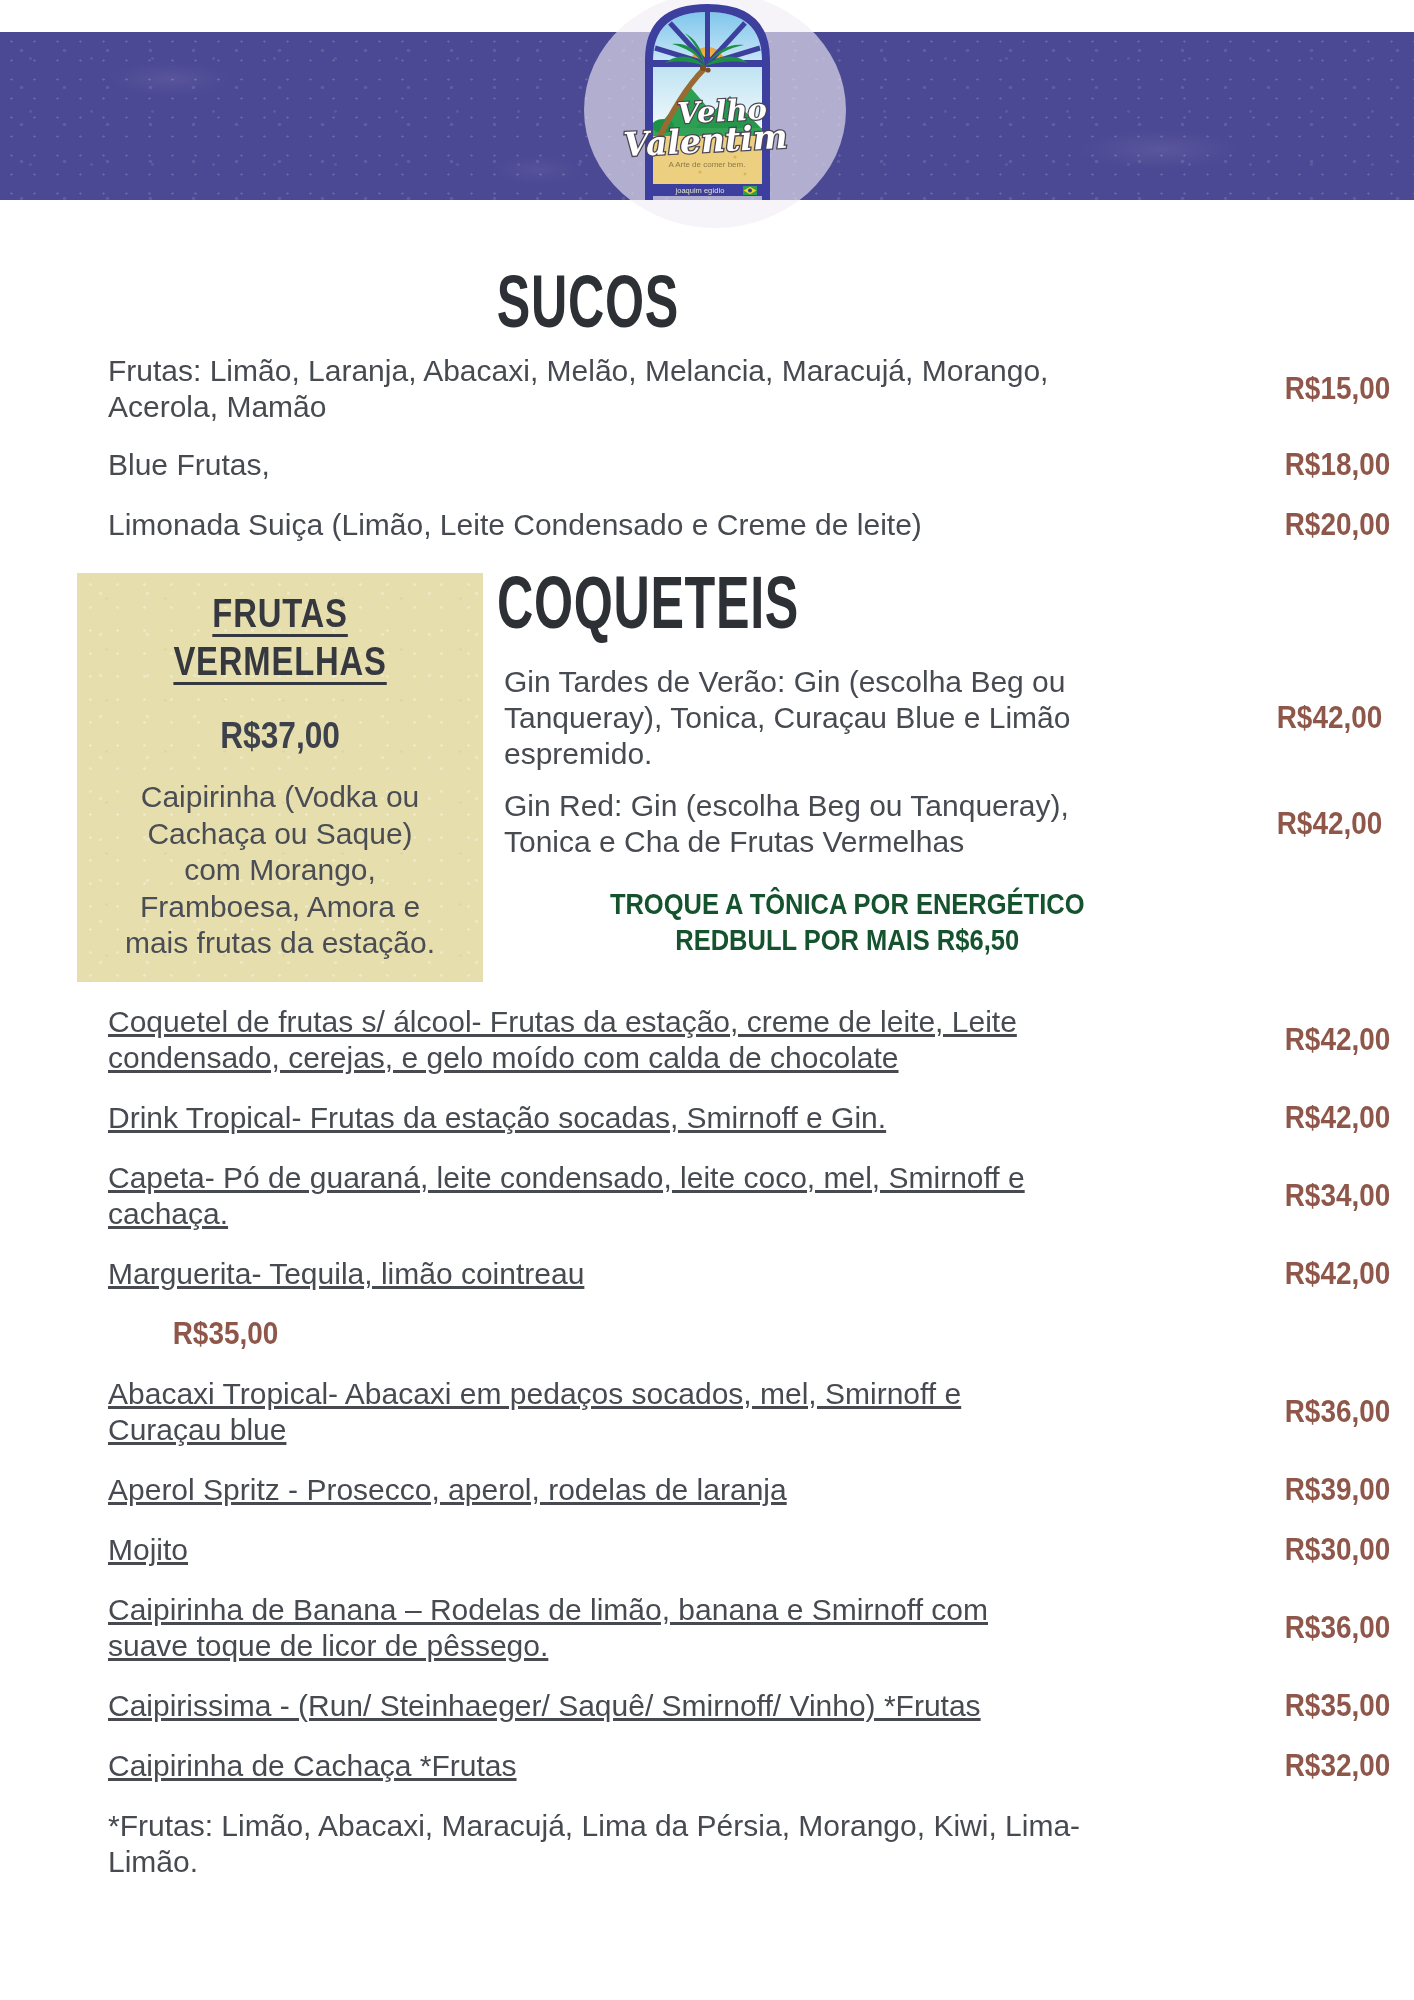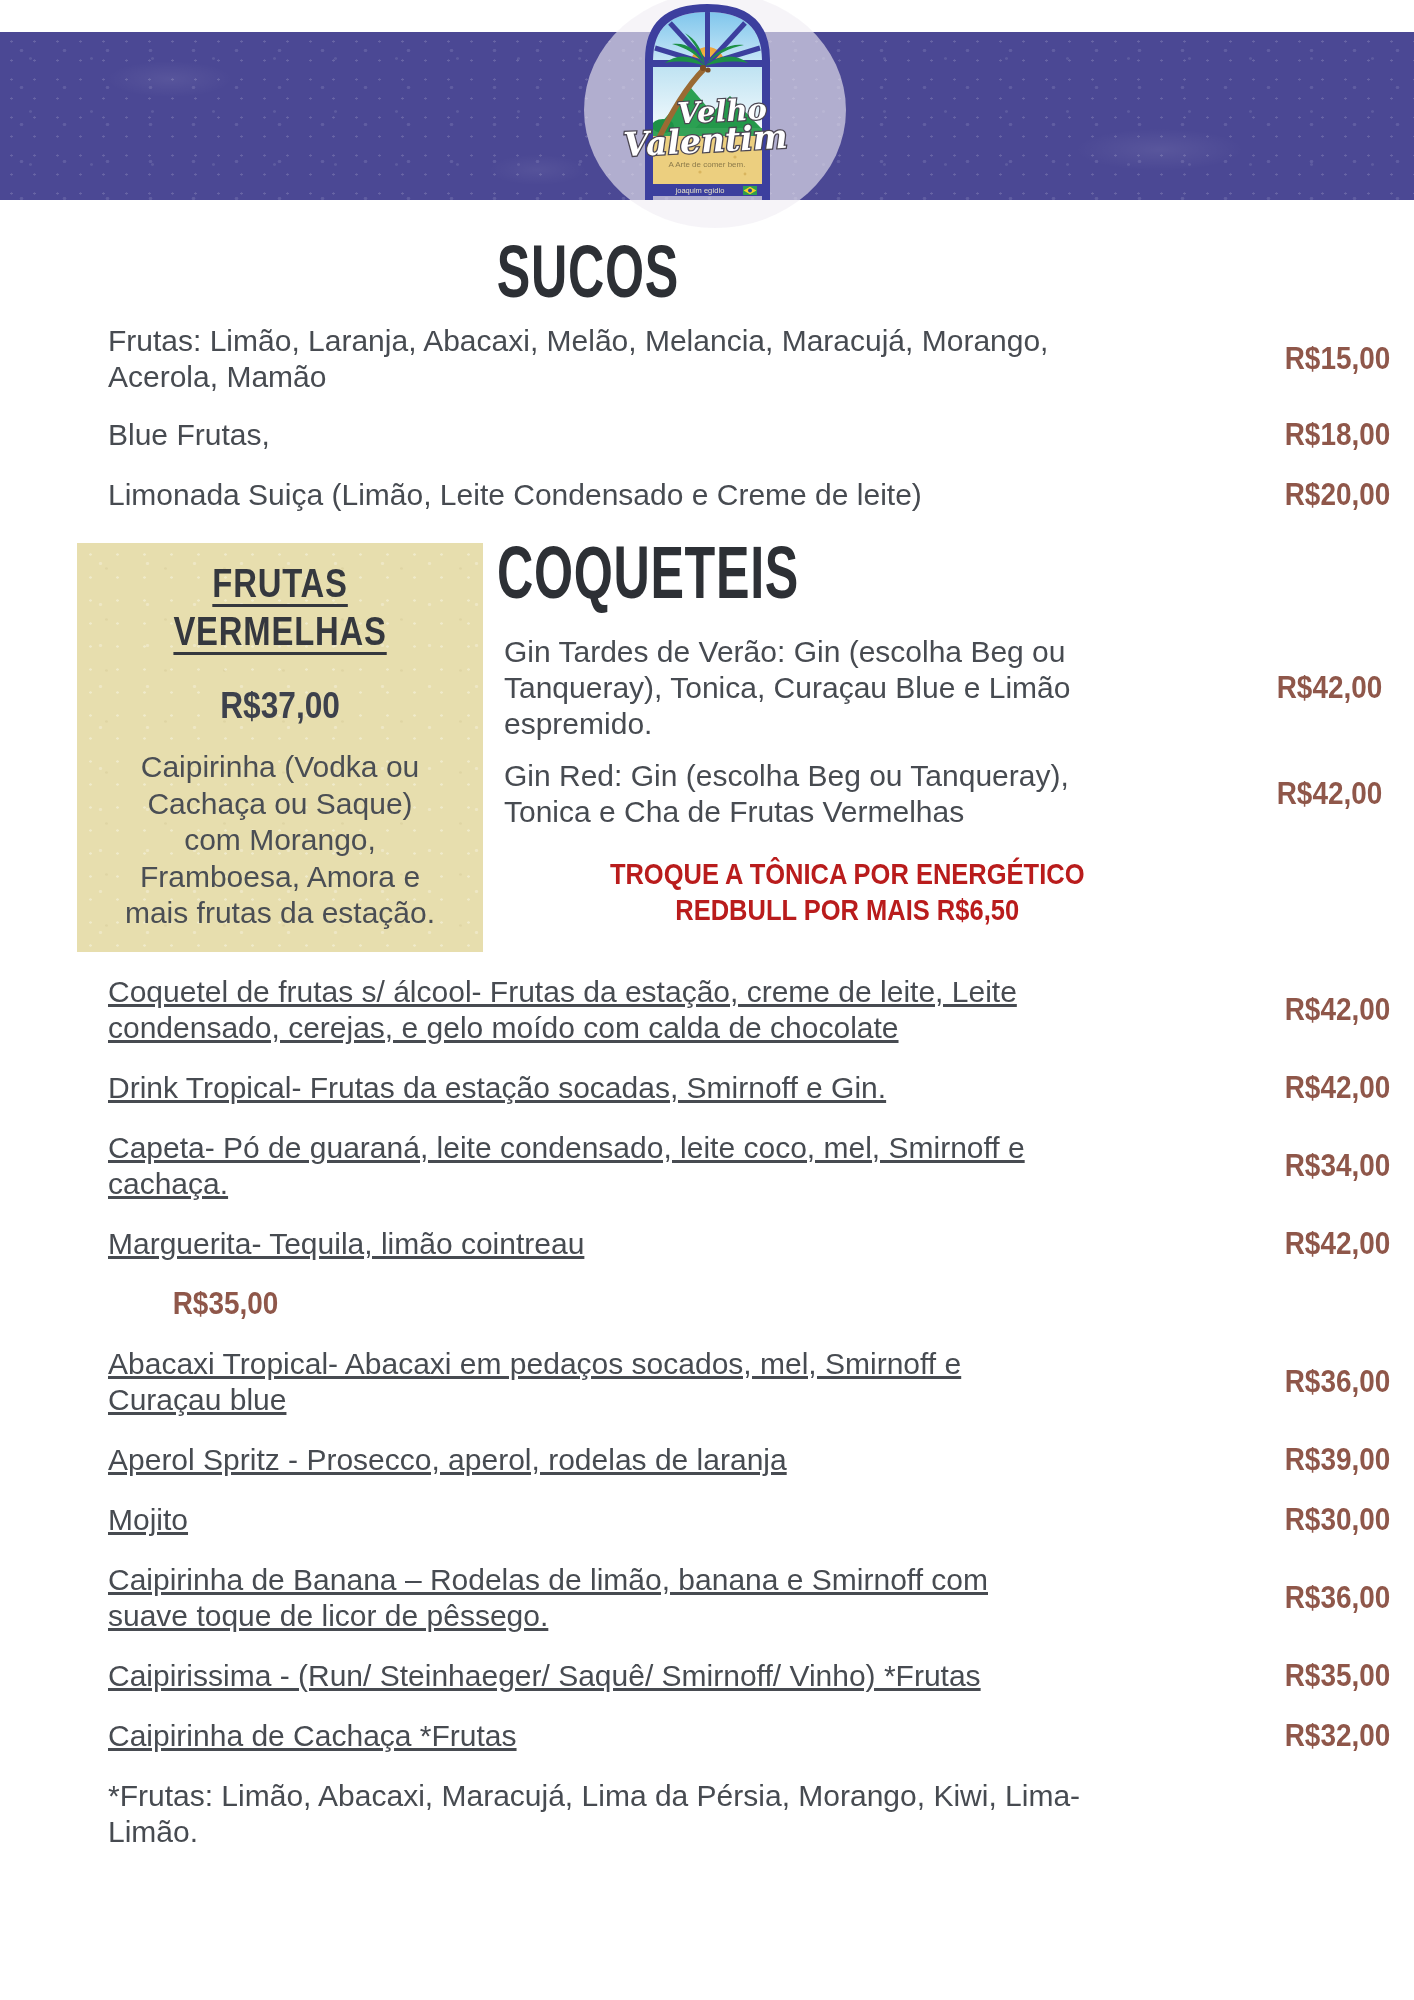--- a/index.html
+++ b/index.html
@@ -23,21 +23,21 @@
   .logo-circle {
     position:absolute; left:584px; top:-8px; width:262px; height:236px;
     border-radius:50%; background:rgba(240,238,244,0.62);
   }
   .logo-svg { position:absolute; left:645px; top:2px; overflow:visible; }
 
   
   .menu-body { position:relative; }
   .section-title { color:#2d3035; line-height:1; white-space:nowrap; }
   .cond { display:inline-block; transform:scaleX(0.67); letter-spacing:1px; font-weight:bold; }
-  h1.section-title { width:960px; text-align:center; font-size:75px; margin:2px 0 0 108px; }
+  h1.section-title { width:960px; text-align:center; font-size:75px; margin:32px 0 0 108px; }
   h1 .cond { transform-origin:center bottom; }
   h2.section-title { font-size:75px; }
   h2 .cond { transform-origin:left bottom; }
 
   .row { display:flex; justify-content:space-between; align-items:center; margin-bottom:24px; }
   .item-text { font-size:30px; line-height:1.2; white-space:pre-line; max-width:1060px; }
   .price { flex:0 0 170px; text-align:right; color:#8f574a; font-weight:bold; font-size:31px; white-space:nowrap; }
   .price-text { display:inline-block; transform:scaleX(0.9); transform-origin:right center; }
 
   .sucos { margin:14px 24px 0 108px; }
@@ -62,21 +62,21 @@
   .fv-desc { margin-top:22px; font-size:30px; line-height:1.22; color:#4a4e54; white-space:pre-line; }
 
   .coq-right { flex:1 1 auto; padding-left:14px; }
   .coq-right h2 { margin-top:-8px; }
   .gin-rows { padding-left:7px; }
   .gin-rows .row { margin:24px 8px 0 0; }
   .gin-rows .row + .row { margin-top:16px; }
   .gin-rows .item-text { max-width:645px; }
   .coq-note {
     margin:26px 0 0 10px; max-width:680px; text-align:center;
-    color:#b91c1c; font-weight:bold; font-size:30px; line-height:1.2; white-space:pre-line;
+    color:#14532d; font-weight:bold; font-size:30px; line-height:1.2; white-space:pre-line;
   }
   .coq-note .cond3 { display:inline-block; transform:scaleX(0.85); transform-origin:center top; }
 
   .coq-items { margin:22px 24px 0 108px;text-decoration:underline; }
   .footnote { margin:2px 24px 0 108px; font-size:30px; line-height:1.2; white-space:pre-line; }
 </style>
 </head>
 <body>
 
 <div class="header">

